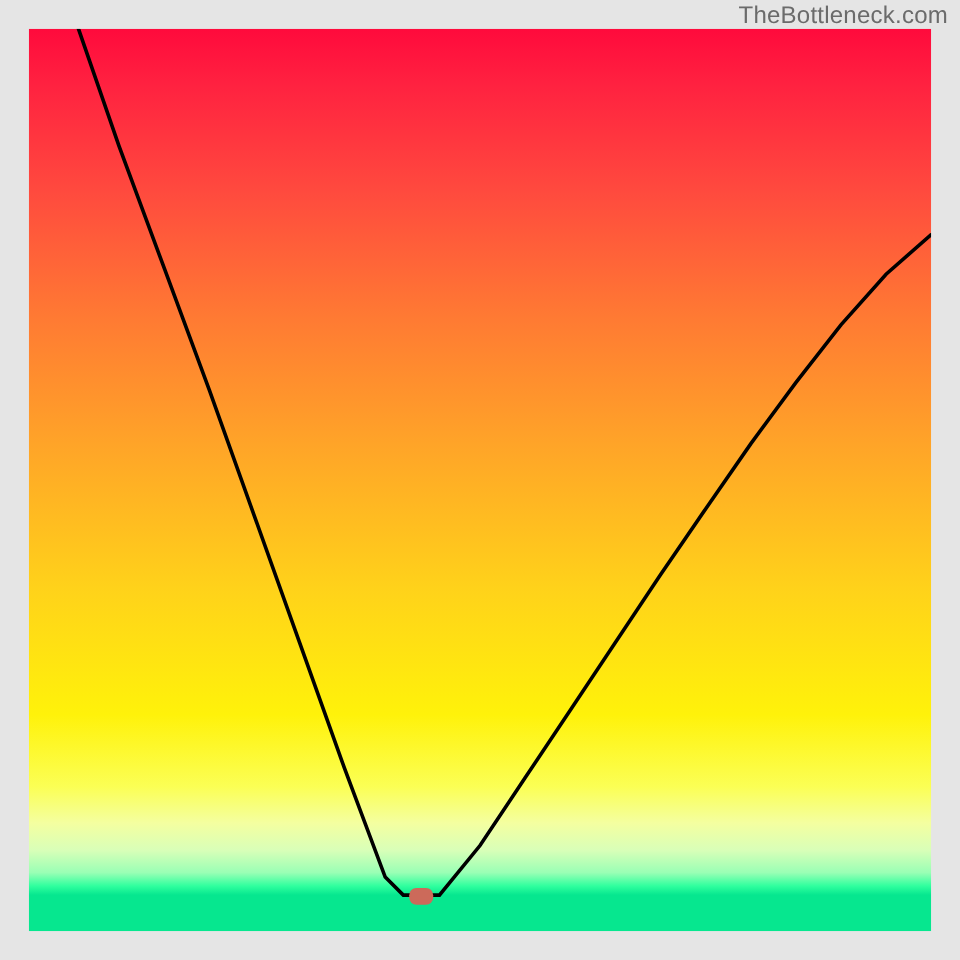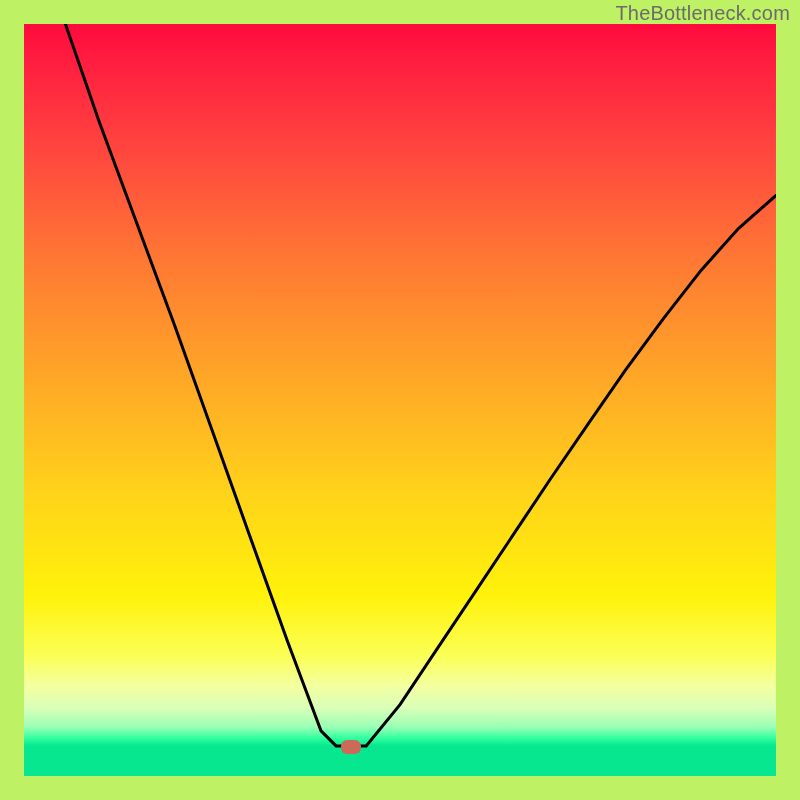--- a/index.html
+++ b/index.html
@@ -8,21 +8,21 @@
     width: 800px;
     height: 800px;
     background: #000;
     overflow: hidden;
     font-family: Arial, Helvetica, sans-serif;
   }
   .stage {
     position: relative;
     width: 800px;
     height: 800px;
-    background: #bef264;
+    background: #e5e5e5;
   }
   .plot {
     position: absolute;
     left: 24px;
     top: 24px;
     width: 752px;
     height: 752px;
     overflow: hidden;
   }
   .gradient {

